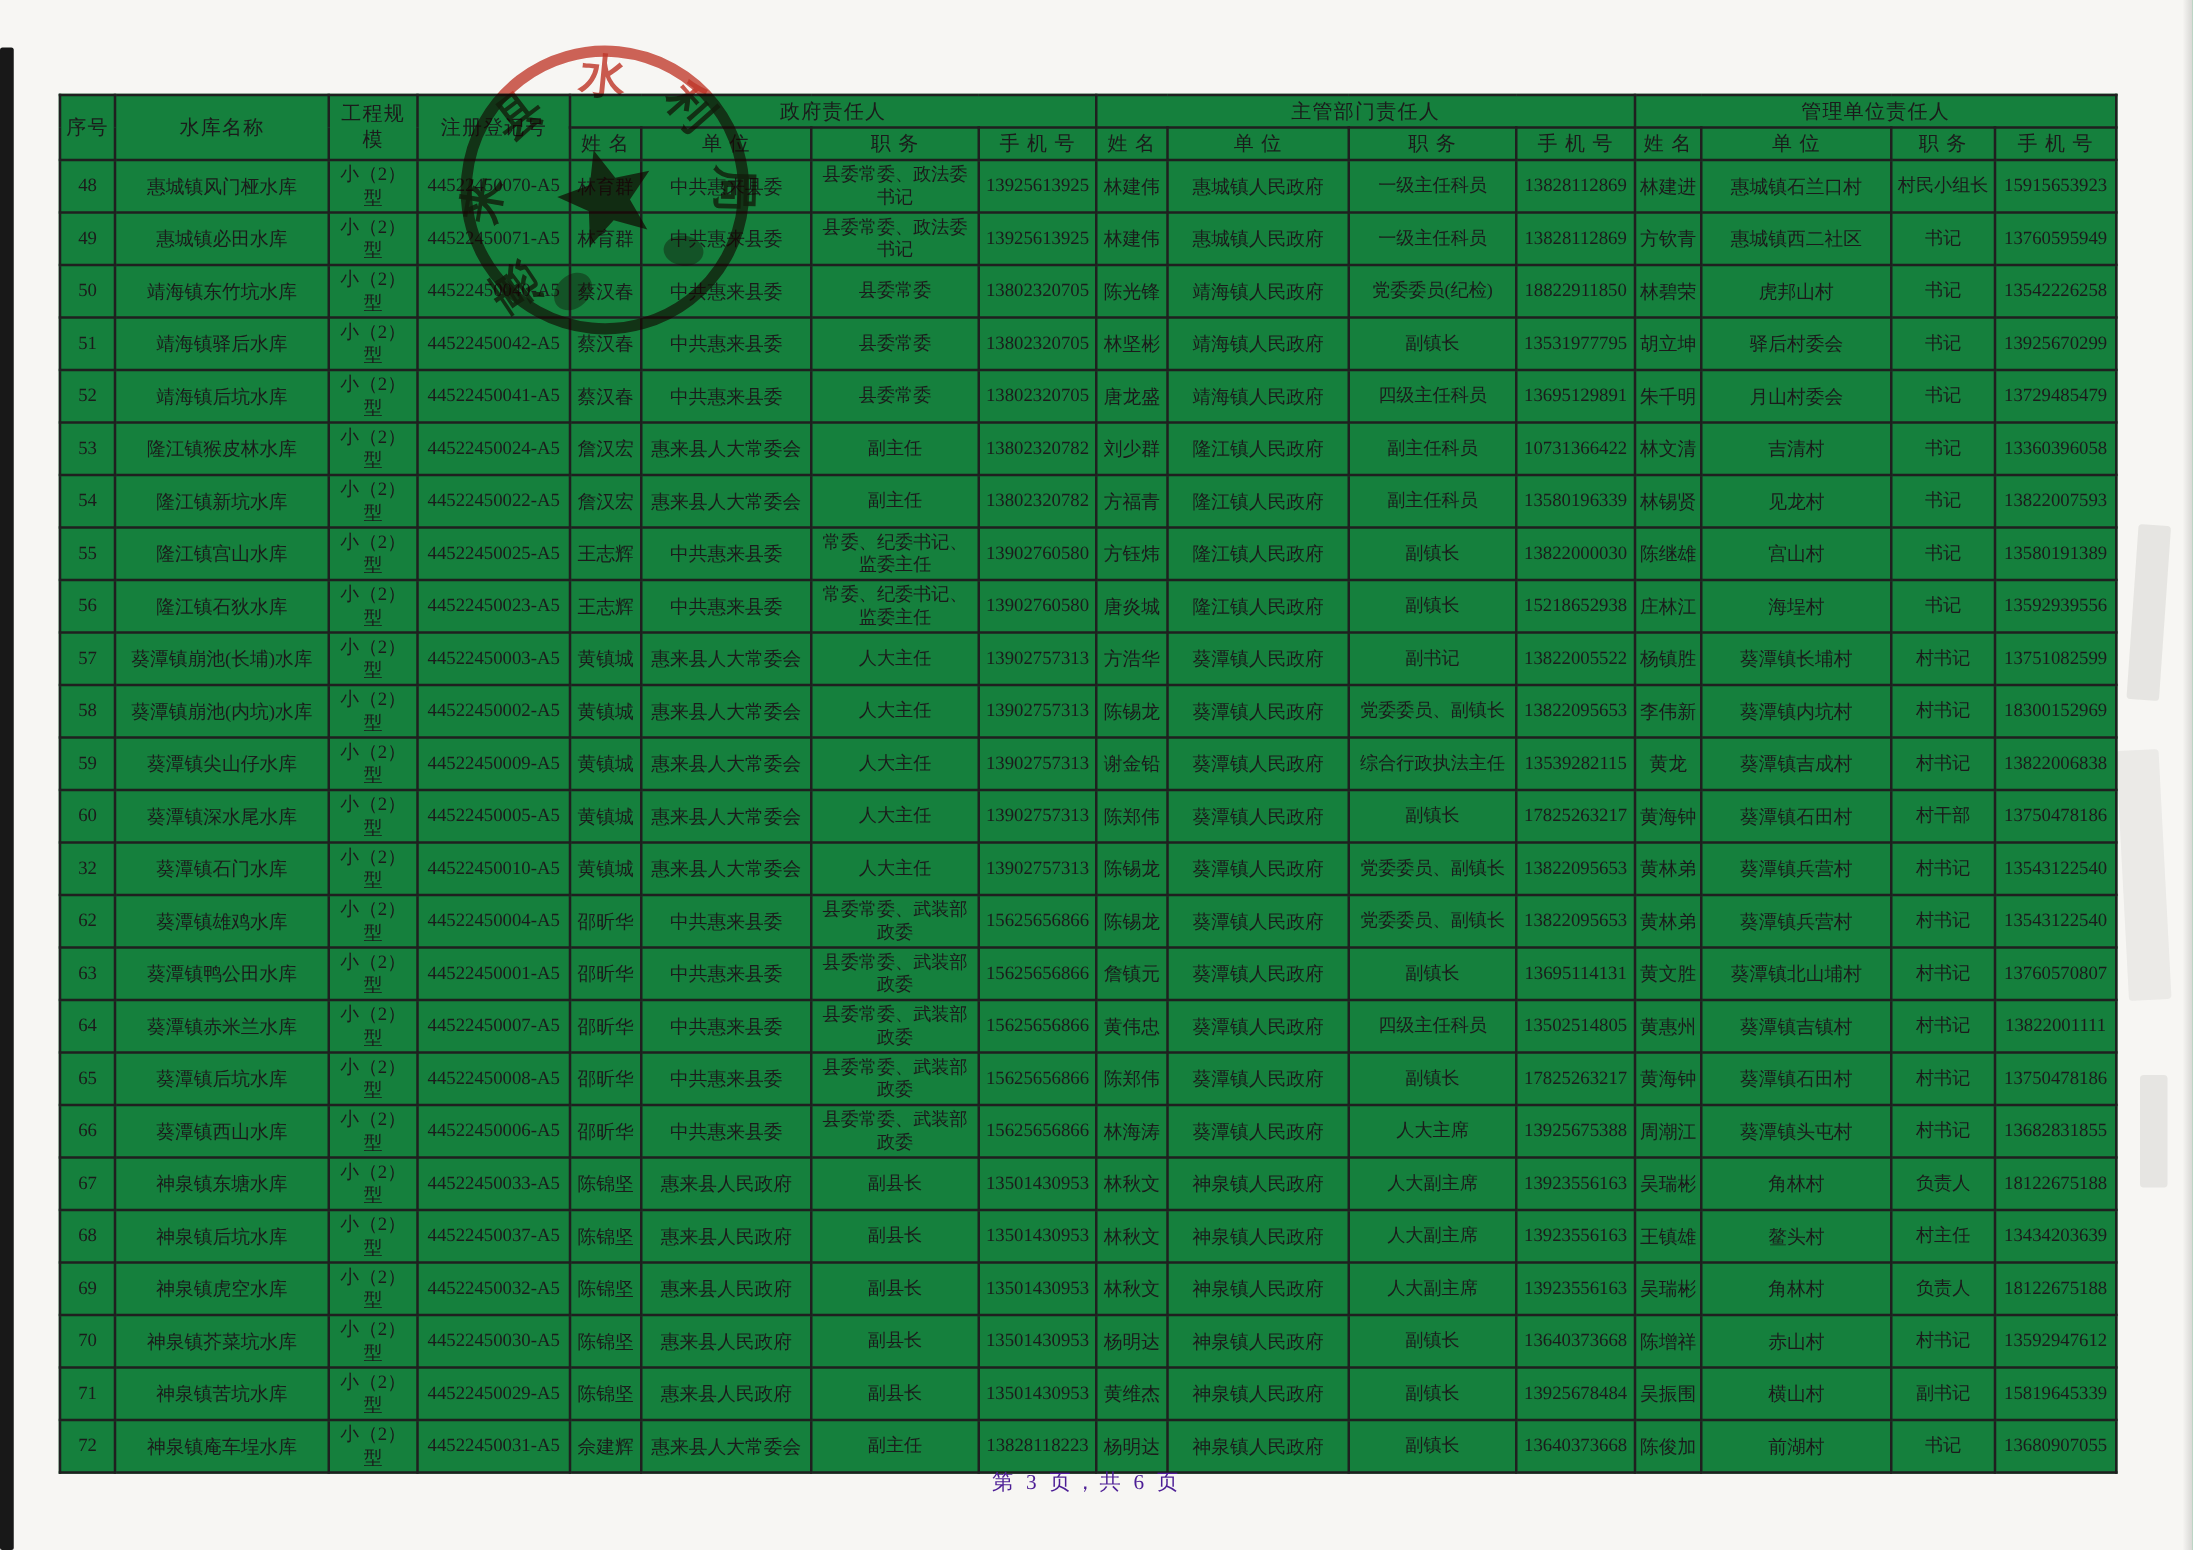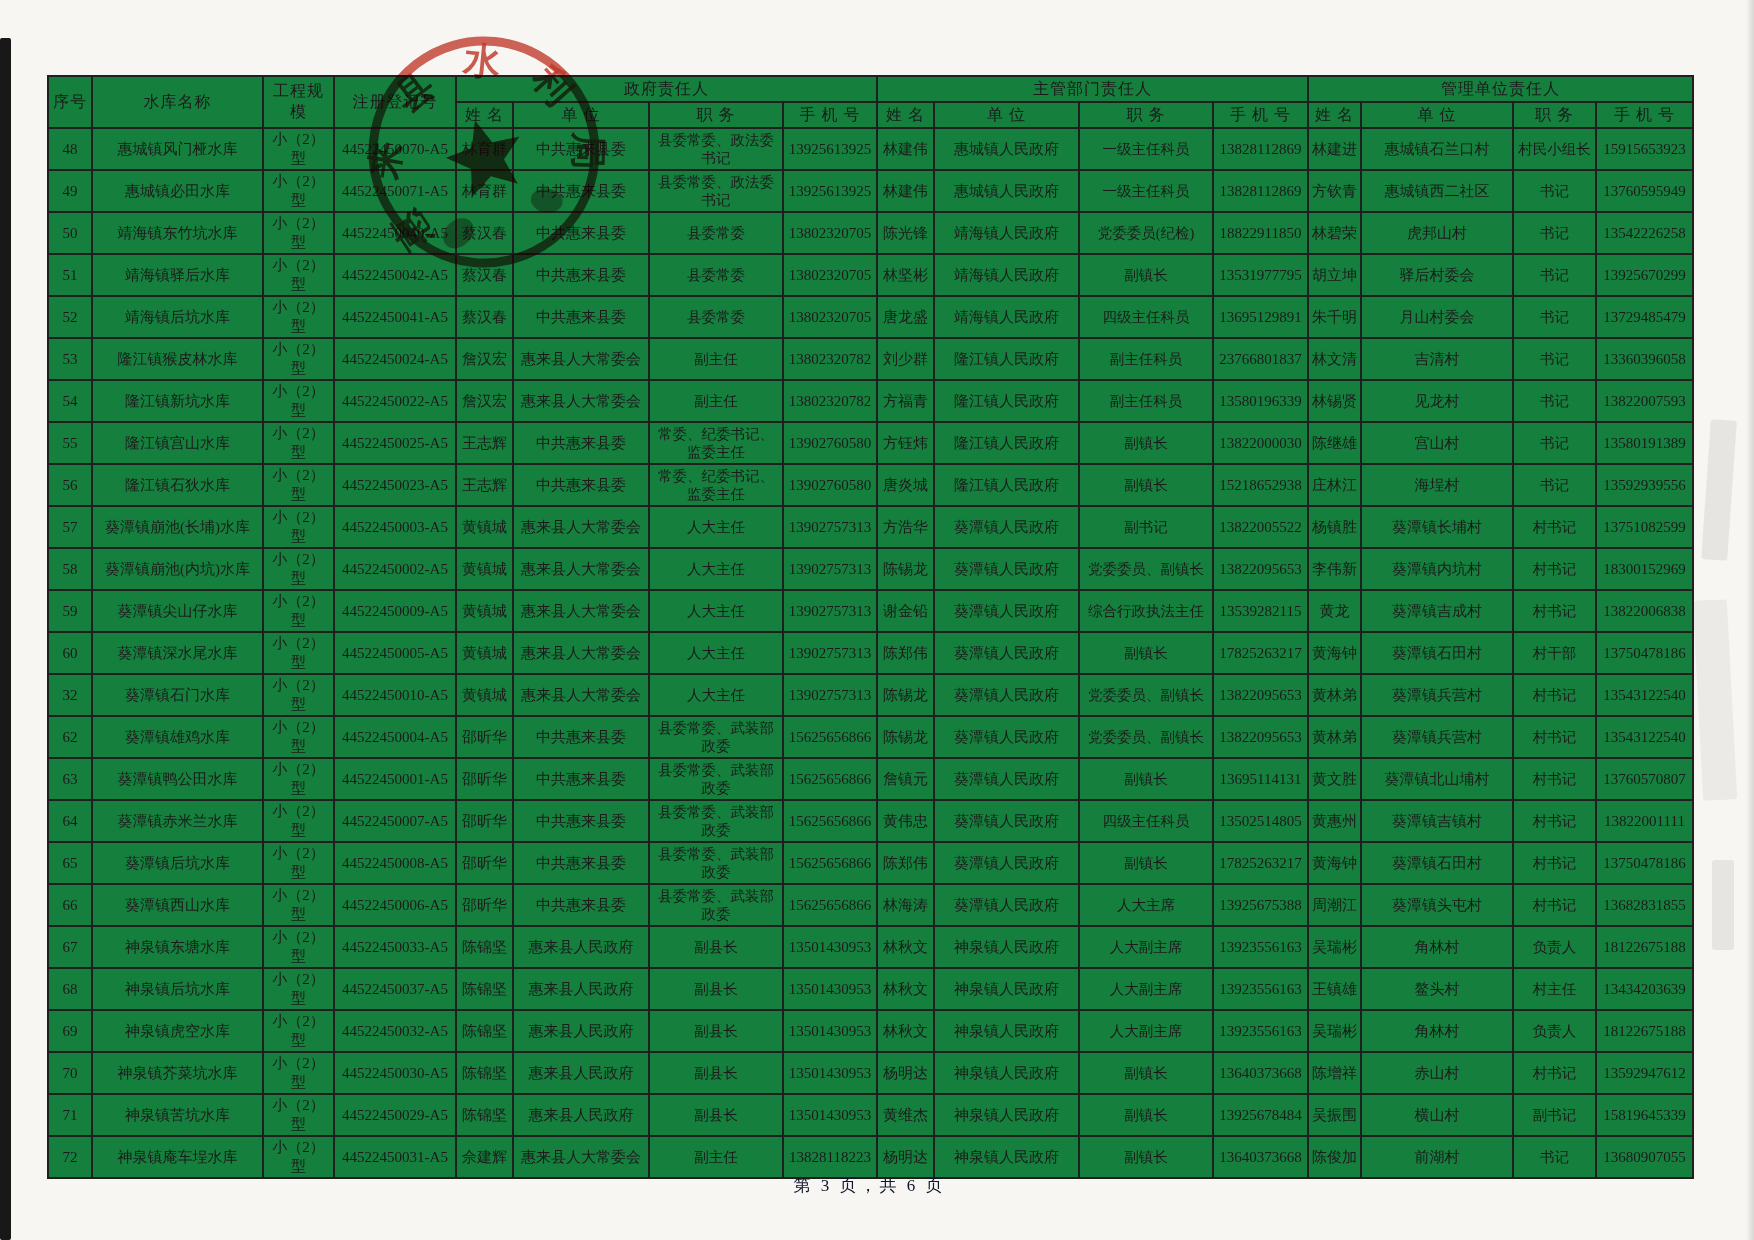--- a/index.html
+++ b/index.html
@@ -52,21 +52,21 @@
   }
   .stamp-text{
     font-family:"Liberation Serif","DejaVu Serif",serif;
     font-size:37px;font-weight:bold;letter-spacing:29px;
     fill:#c63a2c;opacity:.82;
   }
   .stamp-blob{fill:#c63a2c;opacity:.45;}
 
   .footer{
     position:absolute;left:47px;top:1174px;width:1645px;
-    text-align:center;font-size:17px;letter-spacing:3px;color:#0f172a;
+    text-align:center;font-size:17px;letter-spacing:3px;color:#4c1d95;
   }
 </style>
 </head>
 <body>
 
 <div class="scan-edge-left"></div>
 <div class="scan-edge-right"></div>
 <div class="smudge s1"></div>
 <div class="smudge s2"></div>
 <div class="smudge s3"></div>
@@ -212,21 +212,21 @@
     <td class="c-name">隆江镇猴皮林水库</td>
     <td class="c-scale">小（2）型</td>
     <td class="c-reg">44522450024-A5</td>
     <td class="c-pname">詹汉宏</td>
     <td class="c-unit">惠来县人大常委会</td>
     <td class="c-title">副主任</td>
     <td class="c-phone">13802320782</td>
     <td class="c-pname">刘少群</td>
     <td class="c-unit">隆江镇人民政府</td>
     <td class="c-title">副主任科员</td>
-    <td class="c-phone">23766801837</td>
+    <td class="c-phone">10731366422</td>
     <td class="c-pname">林文清</td>
     <td class="c-unit">吉清村</td>
     <td class="c-title">书记</td>
     <td class="c-phone">13360396058</td>
   </tr>
       <tr>
     <td class="c-seq">54</td>
     <td class="c-name">隆江镇新坑水库</td>
     <td class="c-scale">小（2）型</td>
     <td class="c-reg">44522450022-A5</td>

